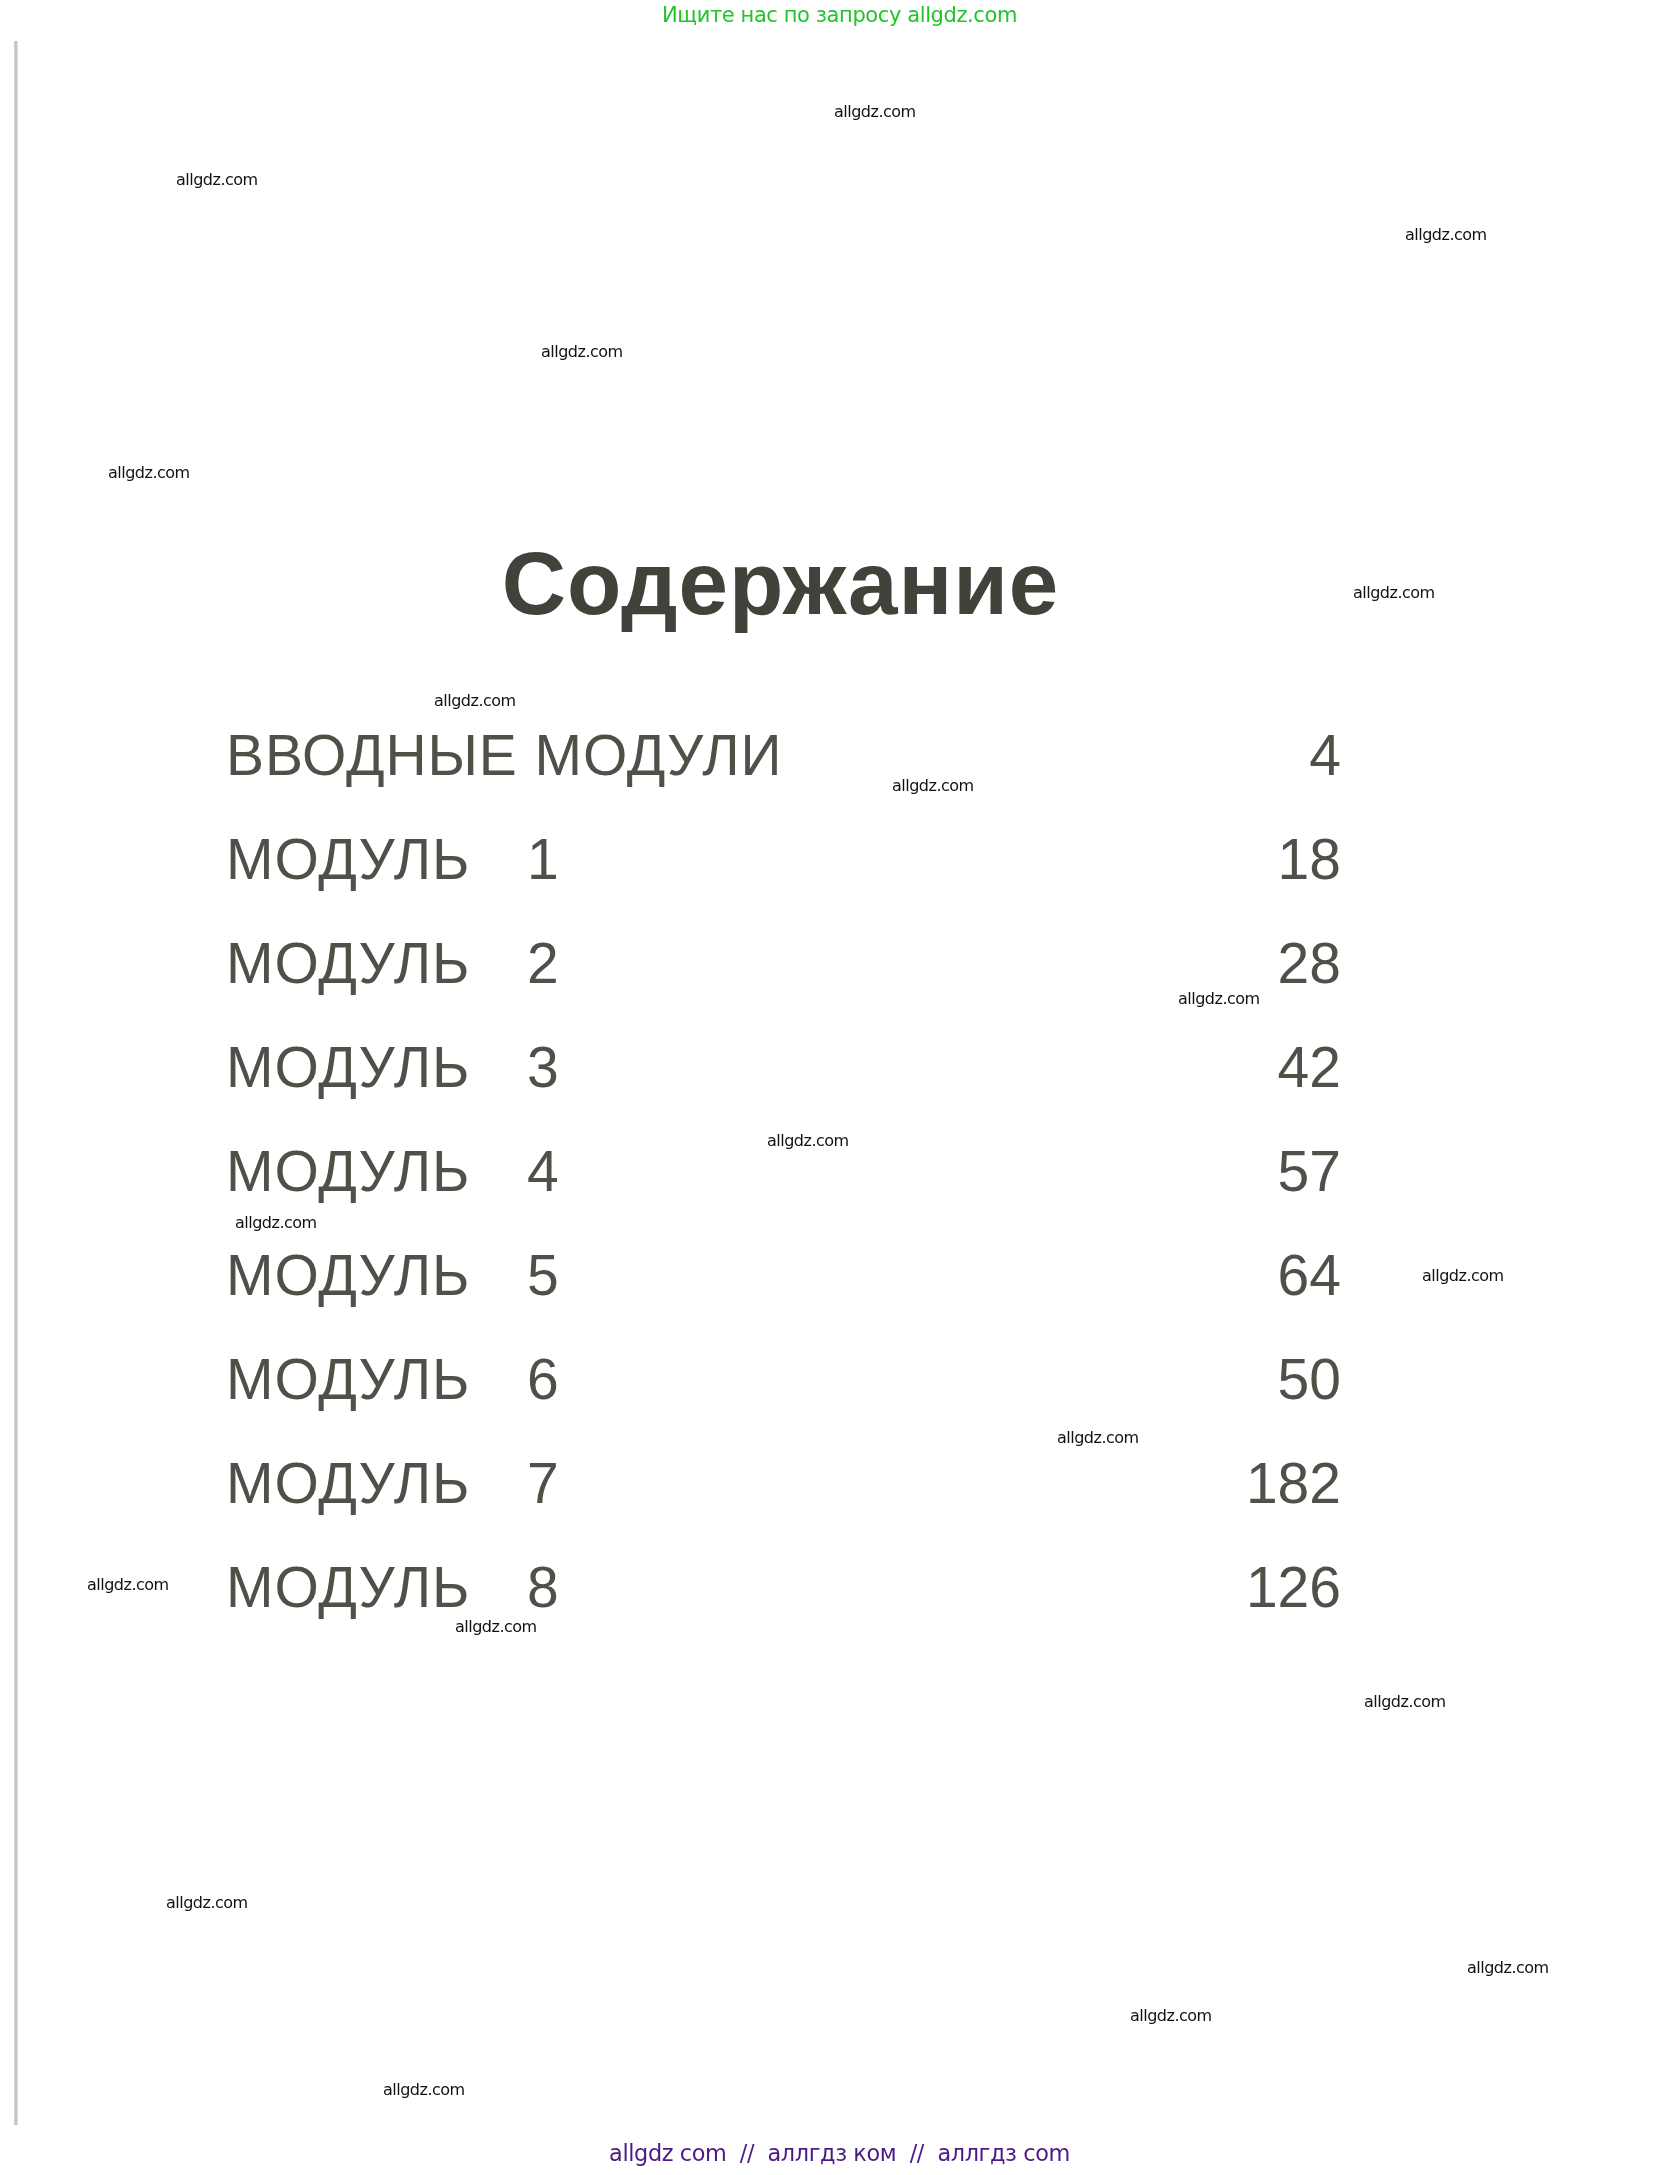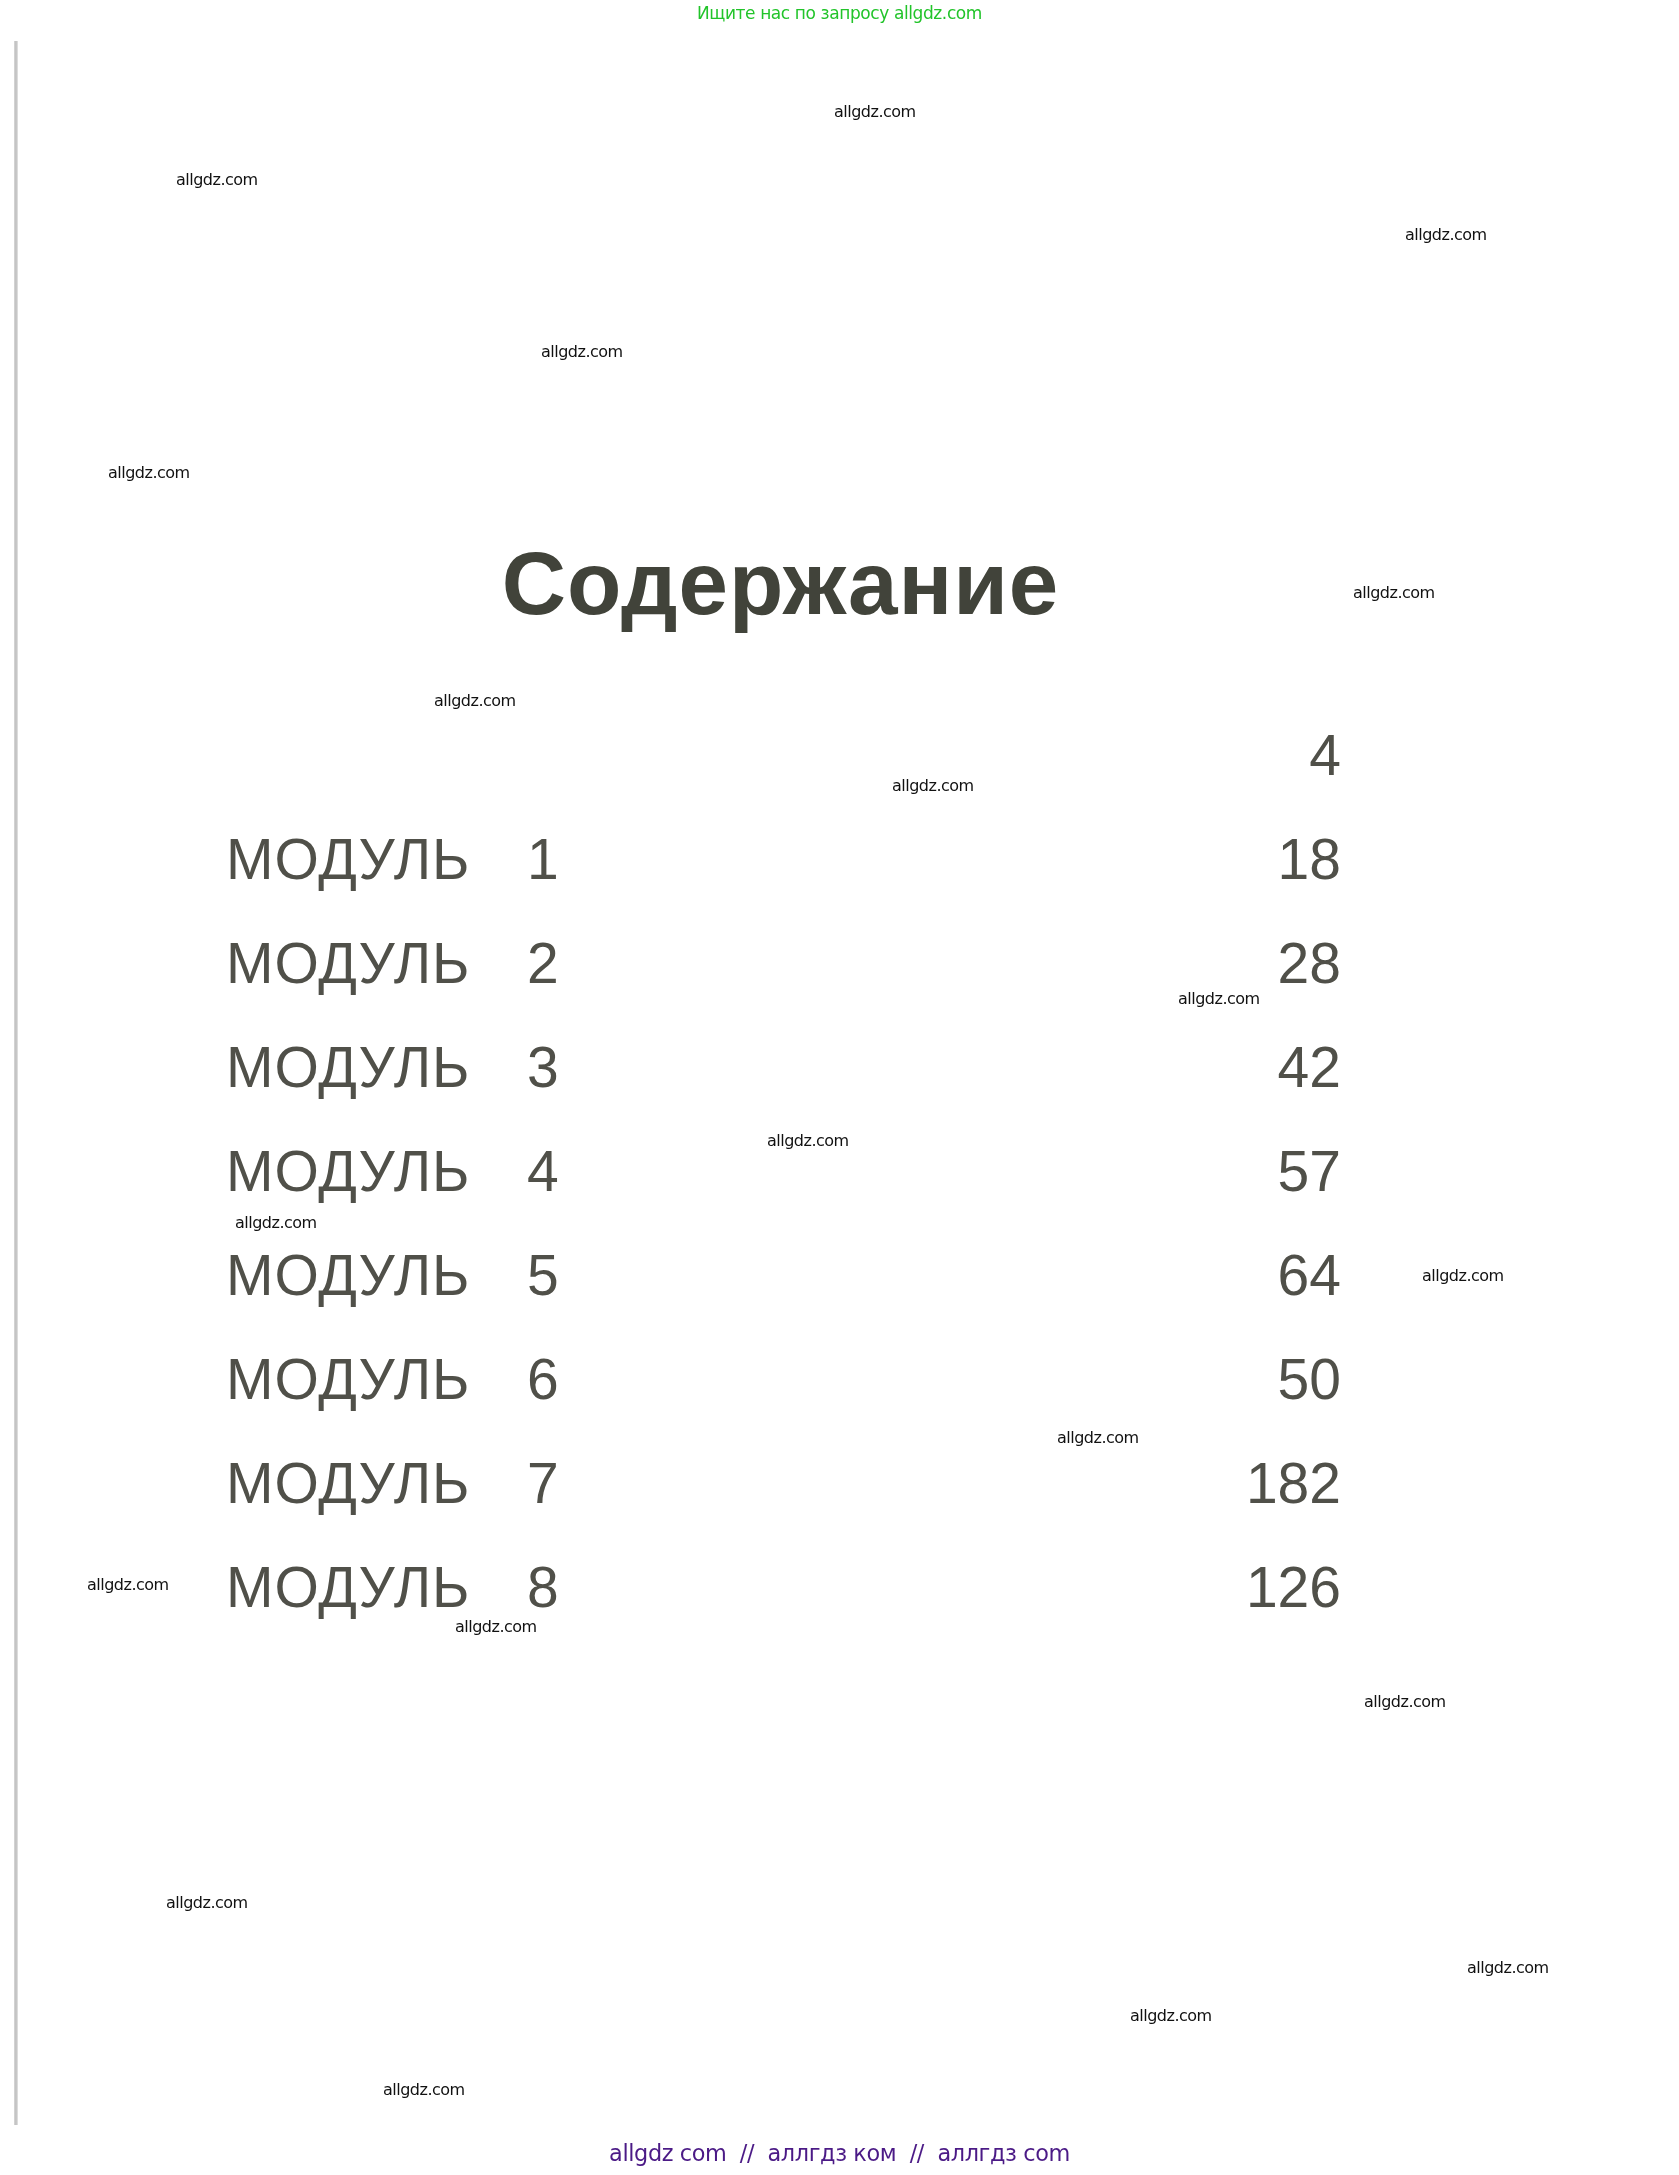--- a/index.html
+++ b/index.html
@@ -3,21 +3,21 @@
 <meta charset="utf-8">
 <style>
   html, body { margin:0; padding:0; }
   body {
     width:1679px; height:2176px; position:relative; overflow:hidden;
     background:#ffffff;
     font-family:"Liberation Sans", sans-serif;
   }
   .top-banner {
     position:absolute; left:0; top:3.4px; width:1679px; text-align:center;
-    font-family:"DejaVu Sans", sans-serif; font-size:17px; color:#22c42a;
+    font-family:"DejaVu Sans", sans-serif; font-size:21px; color:#22c42a;
     letter-spacing:-0.4px;
   }
   .page {
     position:absolute; left:0; top:41px; width:1679px; height:2084px;
     background:#ffffff;
   }
   .page-edge {
     position:absolute; left:13.8px; top:41px; width:4.3px; height:2084px;
     background:linear-gradient(to right,#d9d9d9,#bdbdbd,#e6e6e6);
   }
@@ -49,20 +49,21 @@
 
 <div class="top-banner">Ищите нас по запросу allgdz.com</div>
 
 <div class="page"></div>
 <div class="page-edge"></div>
 
 <div class="title">Содержание</div>
 
 <div class="toc">
   <div class="toc-row">
+    <span class="toc-label">ВВОДНЫЕ МОДУЛИ</span>
     <span class="toc-page">4</span>
   </div>
   <div class="toc-row">
     <span class="toc-label">МОДУЛЬ</span>
     <span class="toc-num">1</span>
     <span class="toc-page">18</span>
   </div>
   <div class="toc-row">
     <span class="toc-label">МОДУЛЬ</span>
     <span class="toc-num">2</span>

